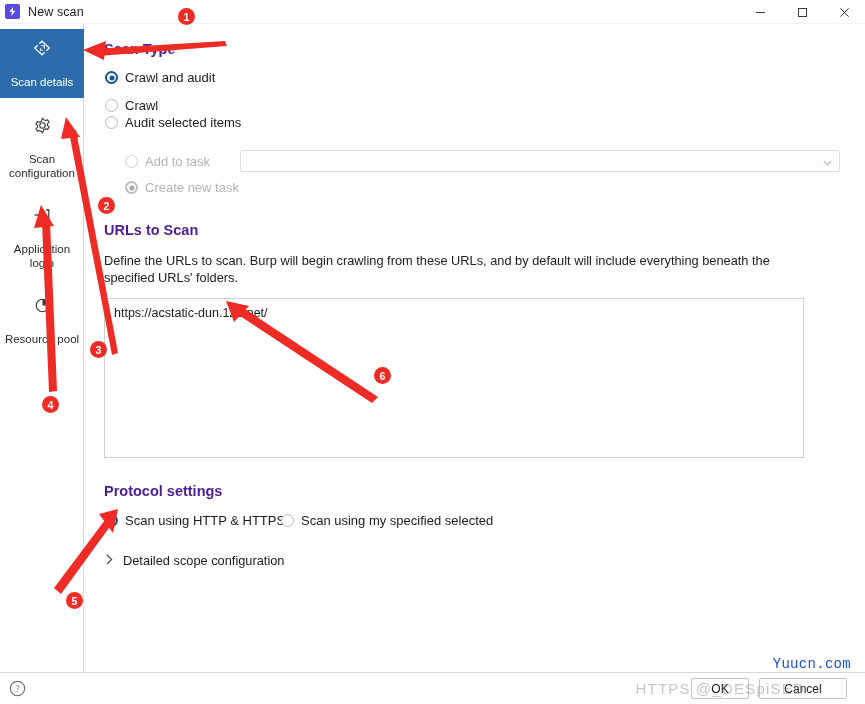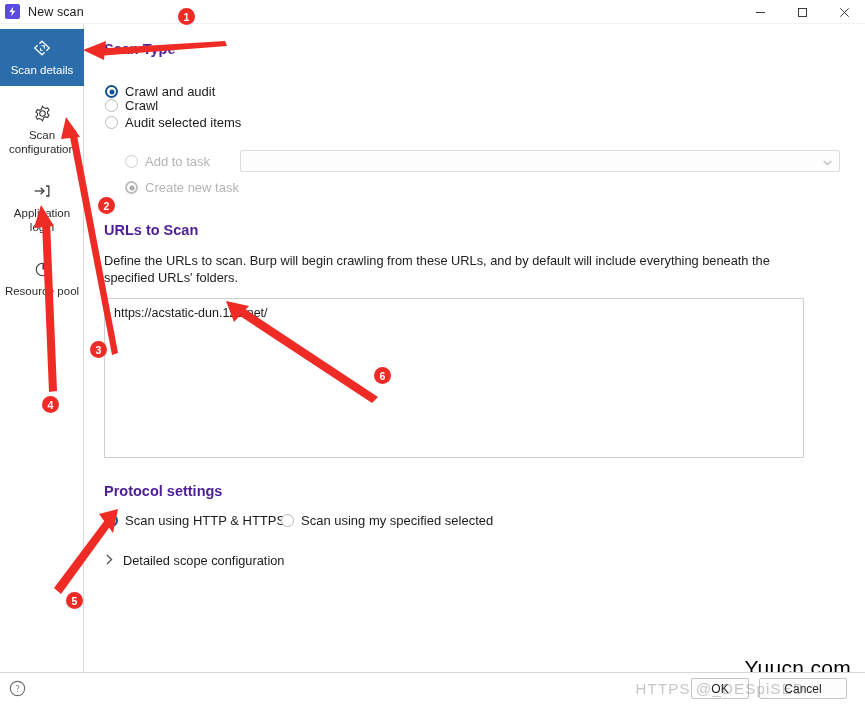--- a/index.html
+++ b/index.html
@@ -38,21 +38,21 @@
   #winctl { position:absolute; right:0; top:0; display:flex; }
 
   
   #sidebar {
     position:absolute; left:0; top:24px; width:84px; height:648px;
     background:#ffffff;
     border-right:1px solid #d8d8d8;
   }
   .side-item {
     width:84px; padding:8px 4px 9px 4px;
-    display:flex; flex-direction:column; align-items:center; gap:4px;
+    display:flex; flex-direction:column; align-items:center; gap:16px;
     color:#2b2b2b; font-size:11.5px; line-height:14px; text-align:center;
   }
   .side-item.active { background:#2b6cab; color:#ffffff; }
   .side-ico { height:22px; display:flex; align-items:center; justify-content:center; }
   .side-ico svg { display:block; }
 
   
   #main {
     position:absolute; left:85px; top:24px; width:780px; height:648px;
     background:#ffffff; overflow:hidden;
@@ -110,22 +110,22 @@
     border:1px solid #c4c4c4; background:#fdfdfd; border-radius:2px;
     font-size:12px; color:#1b1b1b;
     display:flex; align-items:center; justify-content:center;
   }
   #ok-btn { right:116px; }
   #cancel-btn { right:18px; width:88px; }
 
   
   #yuucn {
     position:absolute; right:14px; top:632px;
-    color:#000000; font-family:Liberation Sans, sans-serif;
-    font-size:21px; letter-spacing:.3px;
+    color:#1d4ed8; font-family:Liberation Mono, monospace;
+    font-size:14px; letter-spacing:.3px;
   }
   #csdn-mark {
     position:absolute; right:60px; top:680px;
     color:rgba(120,120,120,.42); font-size:15px;
     letter-spacing:1.2px; white-space:nowrap;
     font-family:"Liberation Sans", sans-serif;
   }
 
   
   #overlay { position:absolute; left:0; top:0; width:865px; height:704px; pointer-events:none; }
@@ -209,21 +209,21 @@
     </span>
     <span>Resource pool</span>
   </div>
 
 </div>
 
 <div id="main">
 
   <div class="section-head" style="position:absolute; left:19px; top:17px;">Scan Type</div>
 
-  <div class="radio-row" style="position:absolute; left:20px; top:60px;">
+  <div class="radio-row" style="position:absolute; left:20px; top:46px;">
     <span class="radio checked"></span>
     <span class="rlabel">Crawl and audit</span>
   </div>
 
   <div class="radio-row" style="position:absolute; left:20px; top:74px;">
     <span class="radio"></span>
     <span class="rlabel">Crawl</span>
   </div>
 
   <div class="radio-row" style="position:absolute; left:20px; top:91px;">

